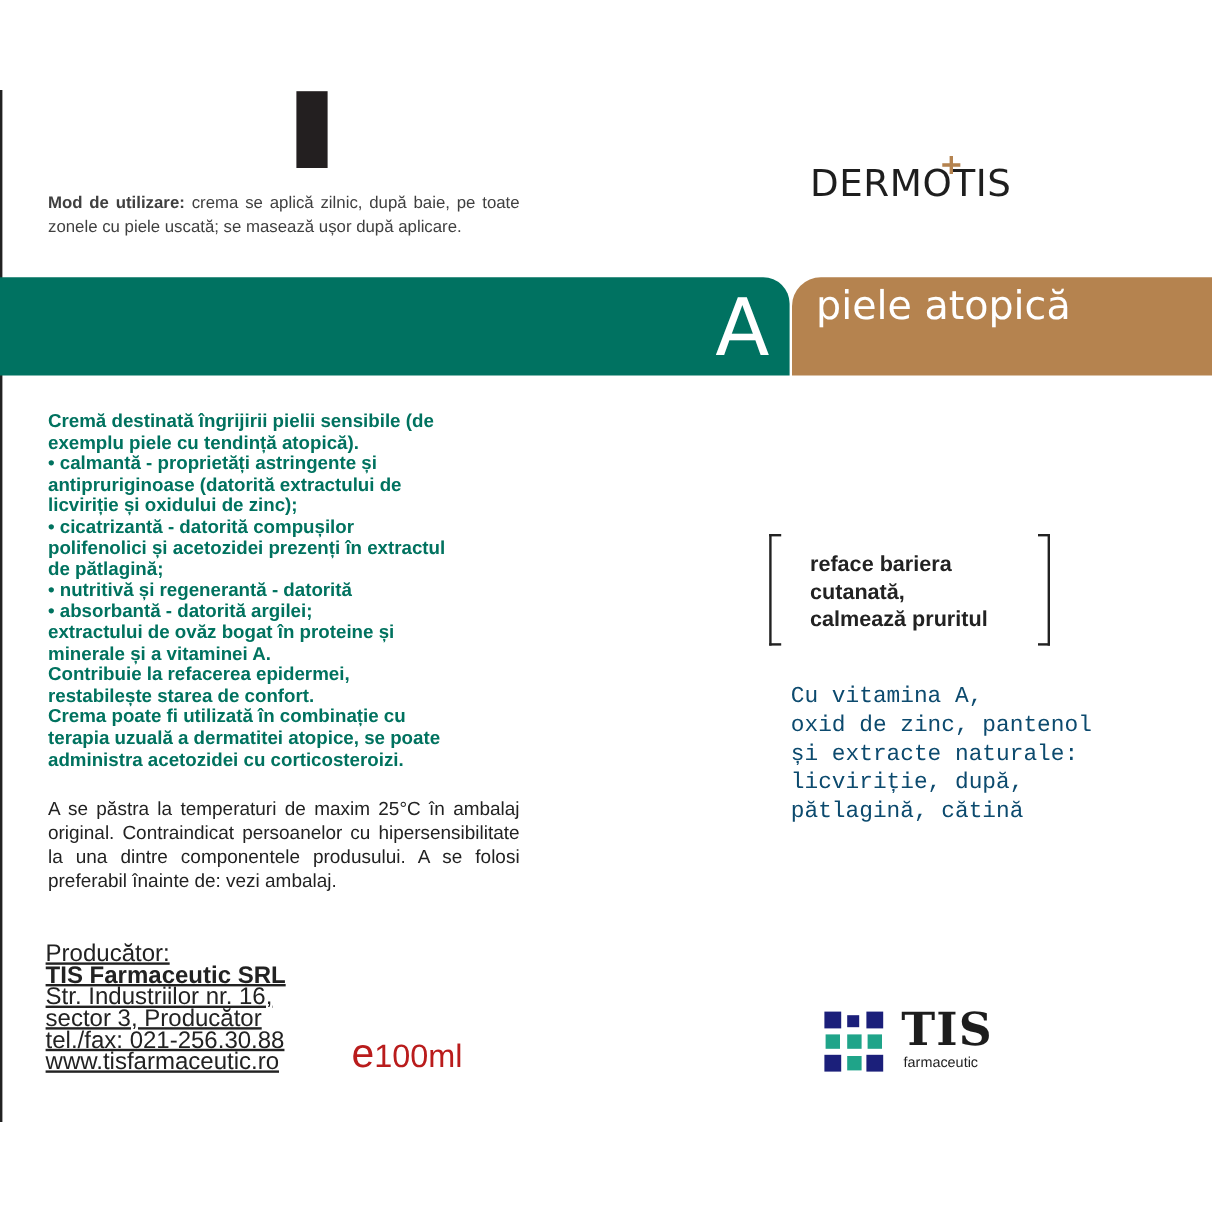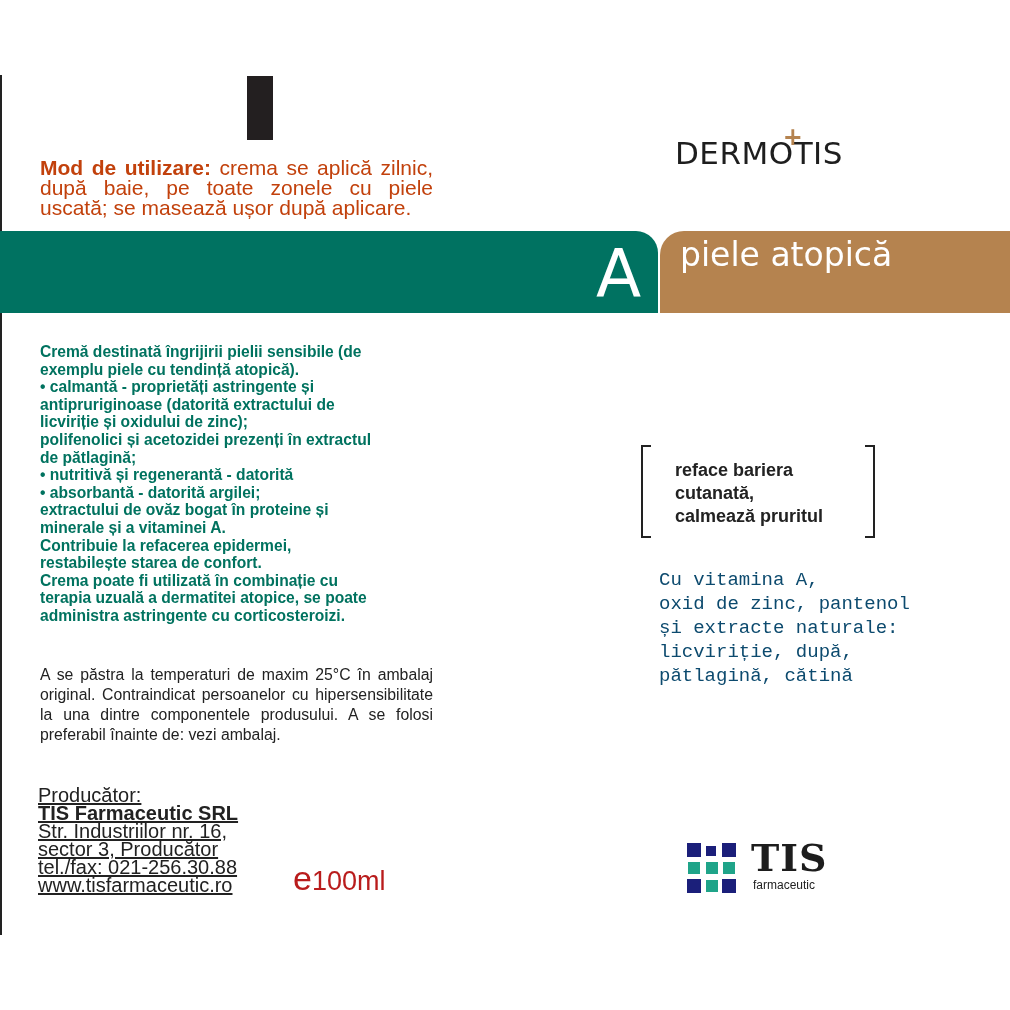--- a/index.html
+++ b/index.html
@@ -1,22 +1,22 @@
 <!DOCTYPE html>
 <html><head>
 <meta charset="utf-8">
 <style>
   html, body { margin: 0; padding: 0; background: #ffffff; }
   body { width: 1010px; height: 1010px; position: relative; overflow: hidden;
          font-family: "Liberation Sans", "DejaVu Sans", sans-serif; color: #1f1f1f; }
   .abs { position: absolute; }
   .left-rule { left: 0; top: 75px; width: 2px; height: 860px; background: #222; }
   .black-mark { left: 247px; top: 76px; width: 26px; height: 64px; background: #231f20; }
-  .usage { left: 40px; top: 158px; width: 393px; font-size: 21px; line-height: 20px;
-           text-align: justify; color: #c2410c; }
+  .usage { left: 40px; top: 158px; width: 393px; font-size: 14px; line-height: 20px;
+           text-align: justify; color: #404040; }
   .usage b { font-weight: bold; }
   .brand { left: 675px; top: 135px; height: 50px; font-size: 31px; letter-spacing: 0.5px;
            color: #1e1e1e; font-family: "DejaVu Sans", sans-serif; font-weight: normal; }
   .brand .o { position: relative; display: inline-block; }
   .brand .plus { position: absolute; left: 14px; top: -12px; color: #b5834f; font-size: 24px; font-weight: bold; }
   .band-green { left: 0; top: 231px; width: 658px; height: 82px; background: #007261;
                 border-top-right-radius: 22px; }
   .band-letter { left: 596px; top: 236px; font-size: 66px; color: #ffffff; font-weight: normal;
                  font-family: "DejaVu Sans", sans-serif; line-height: 76px; }
   .band-brown { left: 660px; top: 231px; width: 350px; height: 82px; background: #b5834f;
@@ -64,31 +64,32 @@
 <div class="abs band-title">
   <div>piele atopică</div>
 </div>
 
 <div class="abs green-desc">
   <div>Cremă destinată îngrijirii pielii sensibile (de</div>
   <div>exemplu piele cu tendință atopică).</div>
   <div>• calmantă - proprietăți astringente și</div>
   <div>antipruriginoase (datorită extractului de</div>
   <div>licviriție și oxidului de zinc);</div>
+  <div>• cicatrizantă - datorită compușilor</div>
   <div>polifenolici și acetozidei prezenți în extractul</div>
   <div>de pătlagină;</div>
   <div>• nutritivă și regenerantă - datorită</div>
   <div>• absorbantă - datorită argilei;</div>
   <div>extractului de ovăz bogat în proteine și</div>
   <div>minerale și a vitaminei A.</div>
   <div>Contribuie la refacerea epidermei,</div>
   <div>restabilește starea de confort.</div>
   <div>Crema poate fi utilizată în combinație cu</div>
   <div>terapia uzuală a dermatitei atopice, se poate</div>
-  <div>administra astringente cu corticosteroizi.</div>
+  <div>administra acetozidei cu corticosteroizi.</div>
 </div>
 
 <div class="abs storage">A se păstra la temperaturi de maxim 25°C în ambalaj original. Contraindicat persoanelor cu hipersensibilitate la una dintre componentele produsului. A se folosi preferabil înainte de: vezi ambalaj.</div>
 
 <div class="abs producer">
   <div>Producător:</div>
   <div class="company">TIS Farmaceutic SRL</div>
   <div>Str. Industriilor nr. 16,</div>
   <div>sector 3, Producător</div>
   <div>tel./fax: 021-256.30.88</div>

